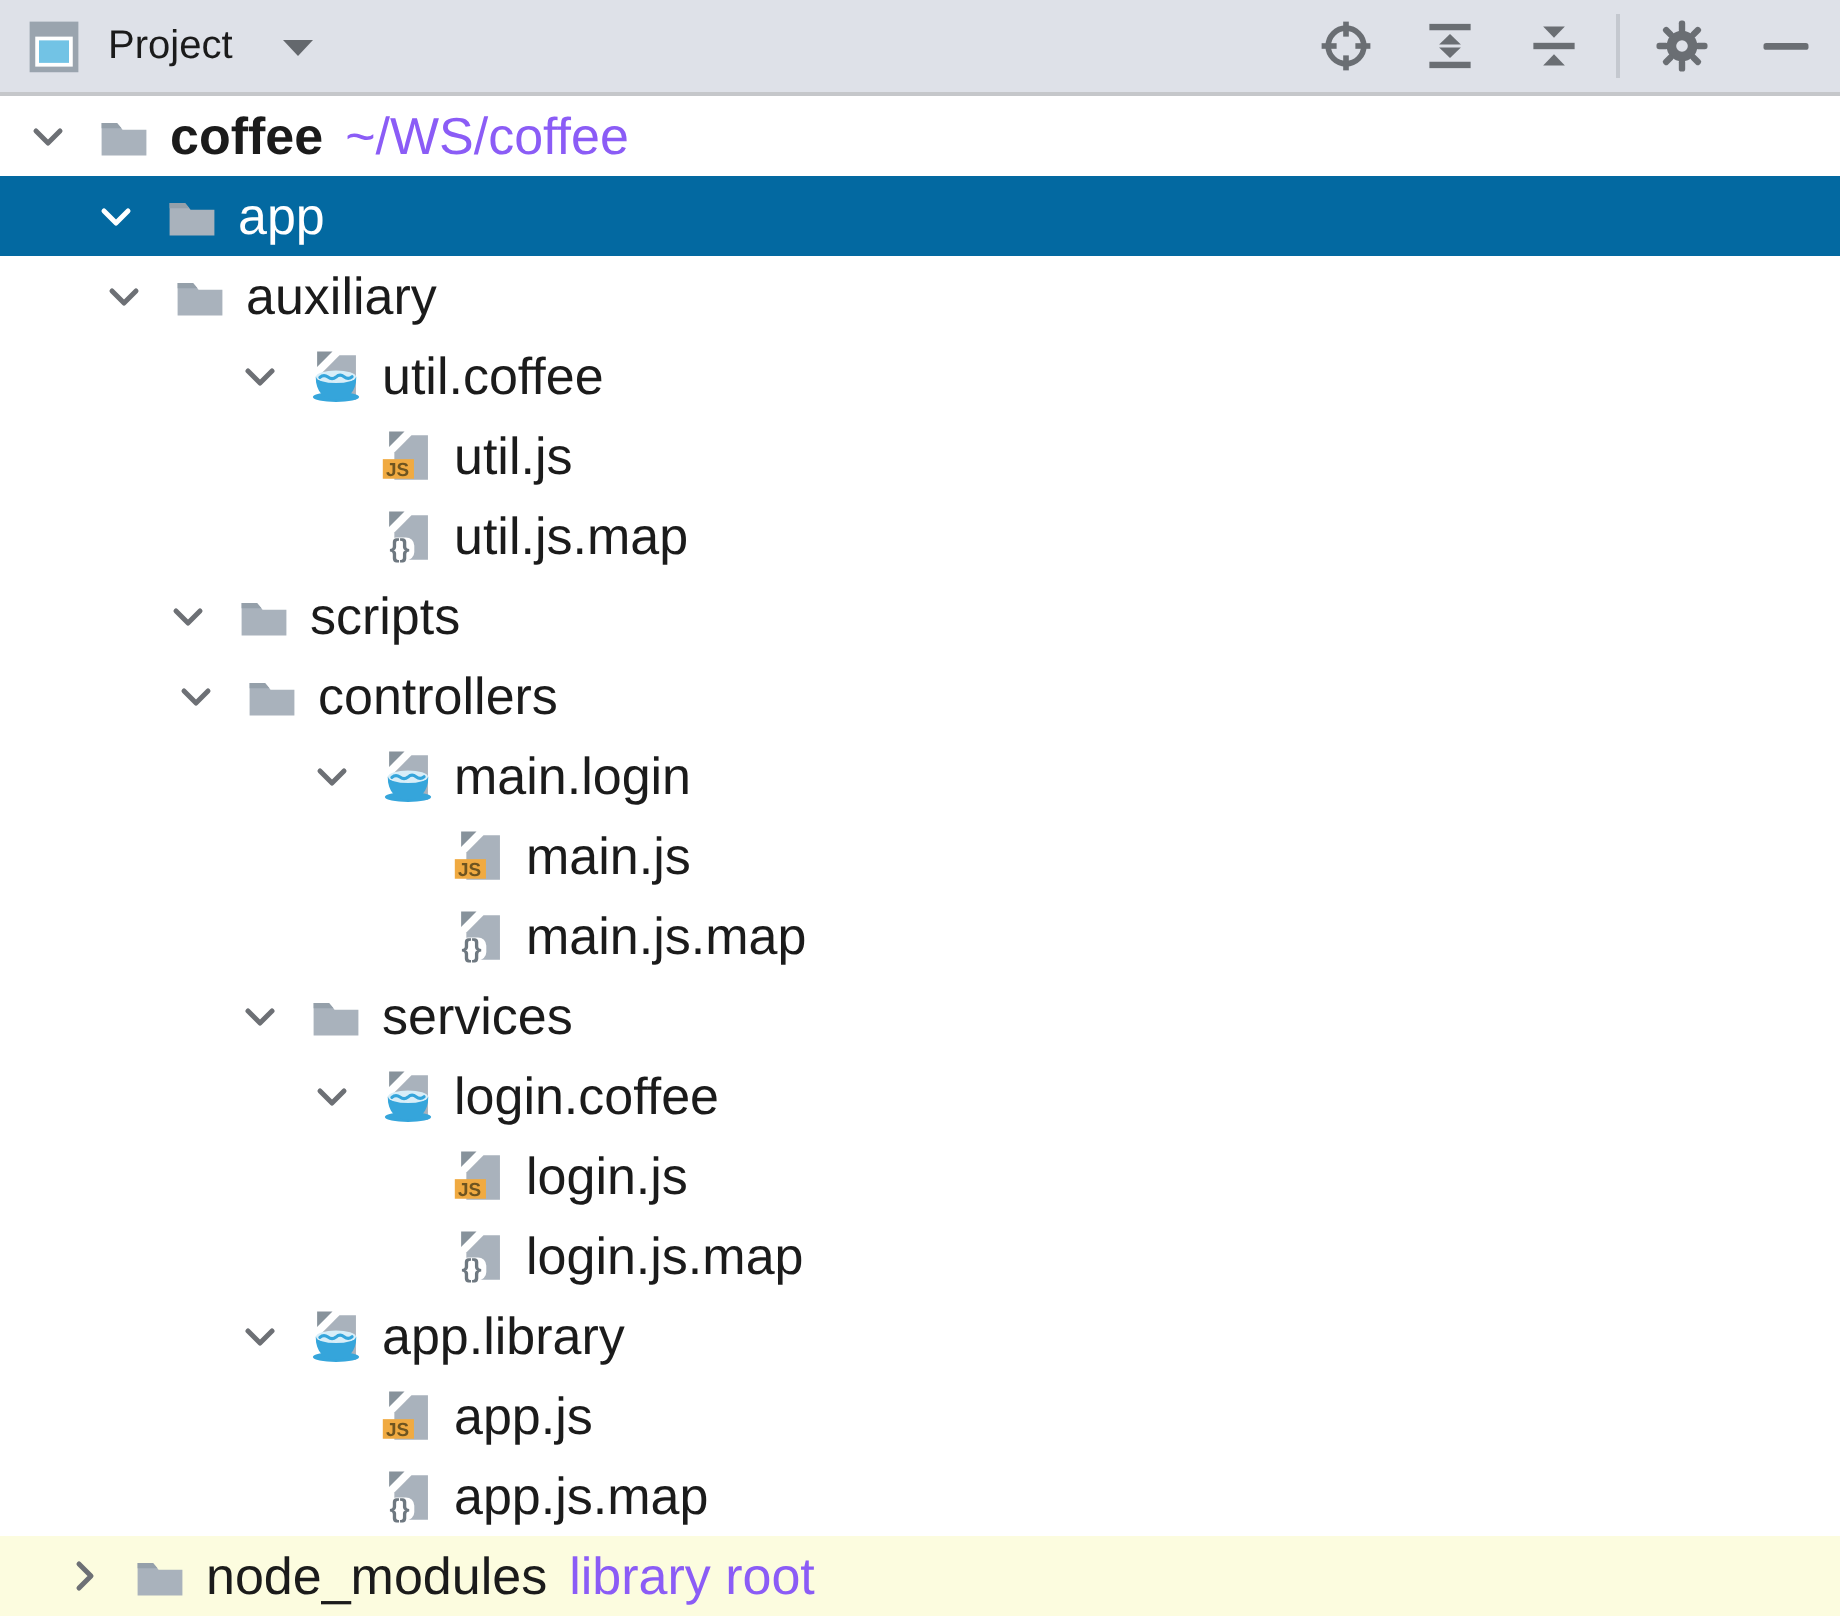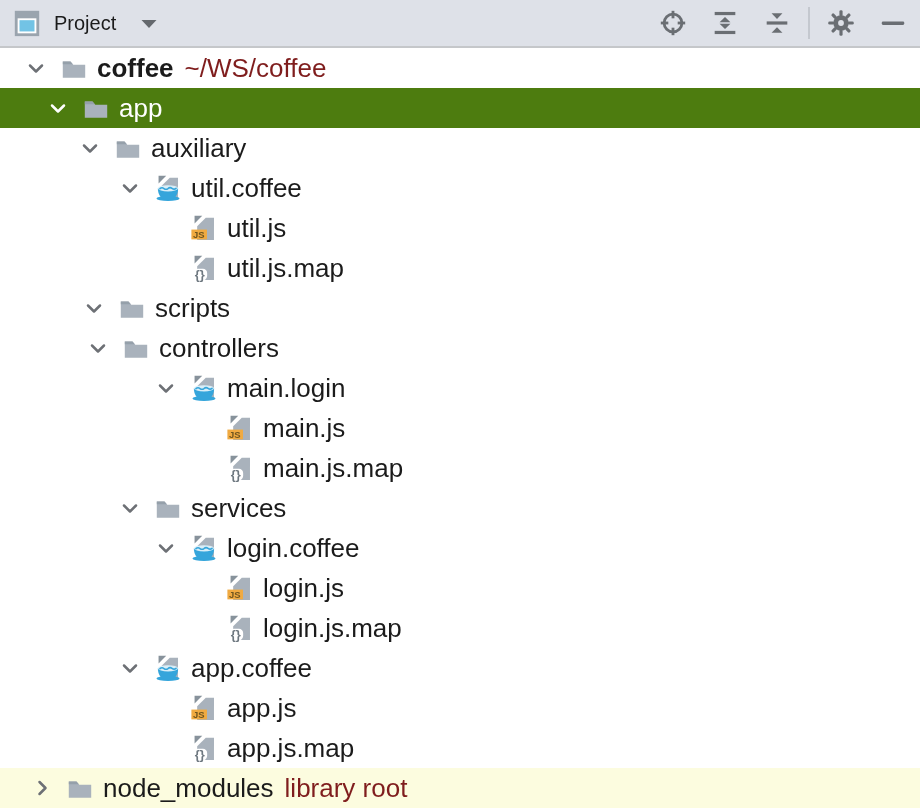--- a/index.html
+++ b/index.html
@@ -15,30 +15,30 @@
   .tb-title{font-size:20px;color:#1B1B1B;margin-left:12px;}
   .dd{margin-left:22px;display:flex;}
   .tb-right{margin-left:auto;display:flex;align-items:center;gap:22px;}
   .tb-btn{width:30px;height:32px;display:flex;align-items:center;justify-content:center;cursor:default;}
   .tb-btn svg{width:30px;height:30px;}
   .tb-sep{width:2px;height:32px;background:#C4C8CF;margin:0 -6px;}
 
   
   .tree{flex:1;background:#fff;font-size:26px;color:#1B1B1B;}
   .row{height:40px;display:flex;align-items:center;}
-  .row.sel{background:#4d7c0f;color:#FFFFFF;}
+  .row.sel{background:#0369a1;color:#FFFFFF;}
   .row.hl{background:#FCFCDF;}
   .chev{width:36px;height:24px;flex:none;display:flex;align-items:center;color:#6D7075;}
   .row.sel .chev{color:#FFFFFF;}
   .chev svg{width:24px;height:24px;}
   .ficon{width:28px;height:28px;flex:none;margin-right:9px;display:flex;}
   .ficon svg{width:28px;height:28px;}
   .lbl{white-space:pre;line-height:40px;}
   .lbl.bold{font-weight:bold;}
-  .sec{margin-left:11px;color:#7f1d1d;white-space:pre;}
+  .sec{margin-left:11px;color:#8b5cf6;white-space:pre;}
 </style>
 </head>
 <body>
 
 <div class="app">
   <div class="toolbar">
     <div class="tb-left">
       <span class="tw-icon">
         <svg viewBox="0 0 32 32">
             <rect x="3" y="3" width="26" height="27" fill="#9AA4AE"></rect>
@@ -108,21 +108,21 @@
         <span class="tb-btn">
           <span style="display: flex;">
             <svg viewBox="0 0 32 32">
               <rect x="4" y="14.4" width="24" height="3.6" rx="1.4" fill="#6A6E73"></rect>
             </svg>
           </span>
         </span>
       </div>
   </div>
   <div class="tree" id="tree">
-      <div class="row" style="padding-left: 24px;">
+      <div class="row" style="padding-left: 12px;">
         <span class="chev">
           <svg viewBox="0 0 24 24">
             <polyline points="6,9.5 12,15.5 18,9.5" stroke="currentColor" stroke-width="2.5" fill="none" stroke-linecap="round" stroke-linejoin="round"></polyline>
           </svg>
         </span>
         <span class="ficon">
           <svg viewBox="0 0 16 16">
             <path d="M1.6 4.3 h4.4 l1.6 1.9 h6.8 v7.4 h-12.8 z" fill="#A9B2BC"></path>
             <path d="M1.6 4.3 h4.4 l1.3 1.5 h-5.7 z" fill="#95A0AA"></path>
           </svg>
@@ -137,21 +137,21 @@
           </svg>
         </span>
         <span class="ficon">
           <svg viewBox="0 0 16 16">
             <path d="M1.6 4.3 h4.4 l1.6 1.9 h6.8 v7.4 h-12.8 z" fill="#A9B2BC"></path>
             <path d="M1.6 4.3 h4.4 l1.3 1.5 h-5.7 z" fill="#95A0AA"></path>
           </svg>
         </span>
         <span class="lbl">app</span>
       </div>
-      <div class="row" style="padding-left: 78px;">
+      <div class="row" style="padding-left: 50px;">
         <span class="chev">
           <svg viewBox="0 0 24 24">
             <polyline points="6,9.5 12,15.5 18,9.5" stroke="currentColor" stroke-width="2.5" fill="none" stroke-linecap="round" stroke-linejoin="round"></polyline>
           </svg>
         </span>
         <span class="ficon">
           <svg viewBox="0 0 16 16">
             <path d="M1.6 4.3 h4.4 l1.6 1.9 h6.8 v7.4 h-12.8 z" fill="#A9B2BC"></path>
             <path d="M1.6 4.3 h4.4 l1.3 1.5 h-5.7 z" fill="#95A0AA"></path>
           </svg>
@@ -335,21 +335,21 @@
         <span class="ficon">
           <svg viewBox="0 0 16 16">
             <path d="M2.6 5.4 L7 1 L2.6 1 Z" fill="#87929B"></path>
             <path d="M4.1 7 L9 2.1 L13.7 2.1 L13.7 14.8 L4.1 14.8 Z" fill="#A9B2BC"></path>
             <ellipse cx="8" cy="14" rx="6.6" ry="1.4" fill="#35A5DB"></ellipse>
             <path d="M2.2 8.2 L13.8 8.2 C13.8 12.6 11.4 14.8 8 14.8 C4.6 14.8 2.2 12.6 2.2 8.2 Z" fill="#35A5DB"></path>
             <ellipse cx="8" cy="8.2" rx="5.7" ry="1.8" fill="#D8EEF8"></ellipse>
             <path d="M3.4 8.4 q1.1 -1 2.3 -0.1 q1.2 0.9 2.3 0 q1.1 -1 2.3 -0.1 q1.2 0.9 2.3 0" stroke="#35A5DB" stroke-width="0.9" fill="none" stroke-linecap="round"></path>
           </svg>
         </span>
-        <span class="lbl">app.coffee</span>
+        <span class="lbl">app.library</span>
       </div>
       <div class="row" style="padding-left: 154px;">
         <span class="chev"></span>
         <span class="ficon">
           <svg viewBox="0 0 16 16">
             <path d="M2.6 5.4 L7 1 L2.6 1 Z" fill="#87929B"></path>
             <path d="M4.1 7 L9 2.1 L13.7 2.1 L13.7 14.8 L4.1 14.8 Z" fill="#A9B2BC"></path>
             <rect x="0.8" y="8.9" width="8.9" height="5.6" fill="#F0AA41"></rect>
             <text x="1.7" y="13.7" font-family="Liberation Sans, sans-serif" font-size="5.4" font-weight="bold" fill="#6F5520">JS</text>
           </svg>

